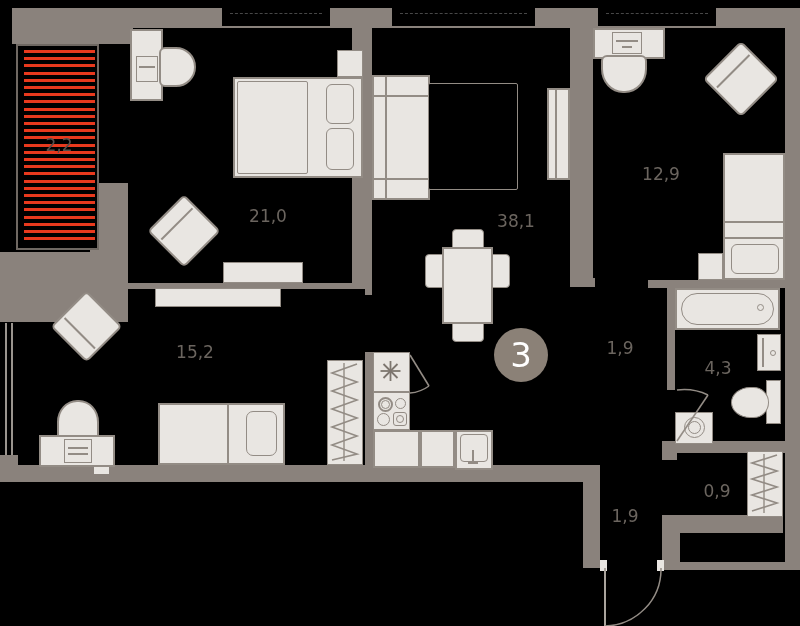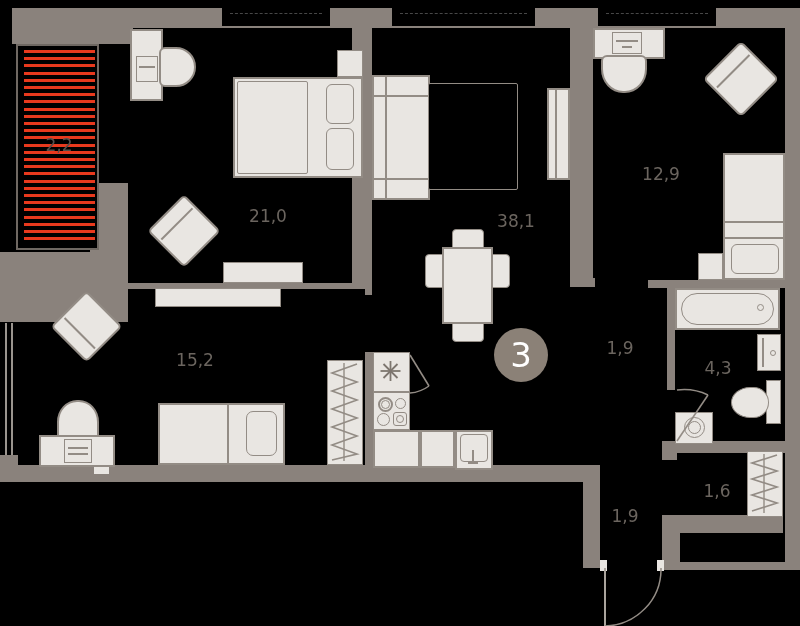--- a/index.html
+++ b/index.html
@@ -195,19 +195,19 @@
     <line x1="15" y1="13" x2="15" y2="71" stroke="#aaa49d" stroke-width="2"></line>
     <path d="M 15 71 A 57 57 0 0 0 71 13" fill="none" stroke="#938c85" stroke-width="1.5"></path>
   </svg>
 
   <div class="room-label" style="left:59px;top:145px;color:#55504b">2,2</div>
   <div class="room-label" style="left:268px;top:216px">21,0</div>
   <div class="room-label" style="left:516px;top:221px">38,1</div>
   <div class="room-label" style="left:661px;top:174px">12,9</div>
   <div class="room-label" style="left:620px;top:348px">1,9</div>
   <div class="room-label" style="left:718px;top:368px">4,3</div>
-  <div class="room-label" style="left:717px;top:491px">1,6</div>
+  <div class="room-label" style="left:717px;top:491px">0,9</div>
   <div class="room-label" style="left:625px;top:516px">1,9</div>
-  <div class="room-label" style="left:195px;top:360px">15,2</div>
+  <div class="room-label" style="left:195px;top:352px">15,2</div>
 
   <div class="badge">3</div>
 
 </div>
 
 </body></html>

